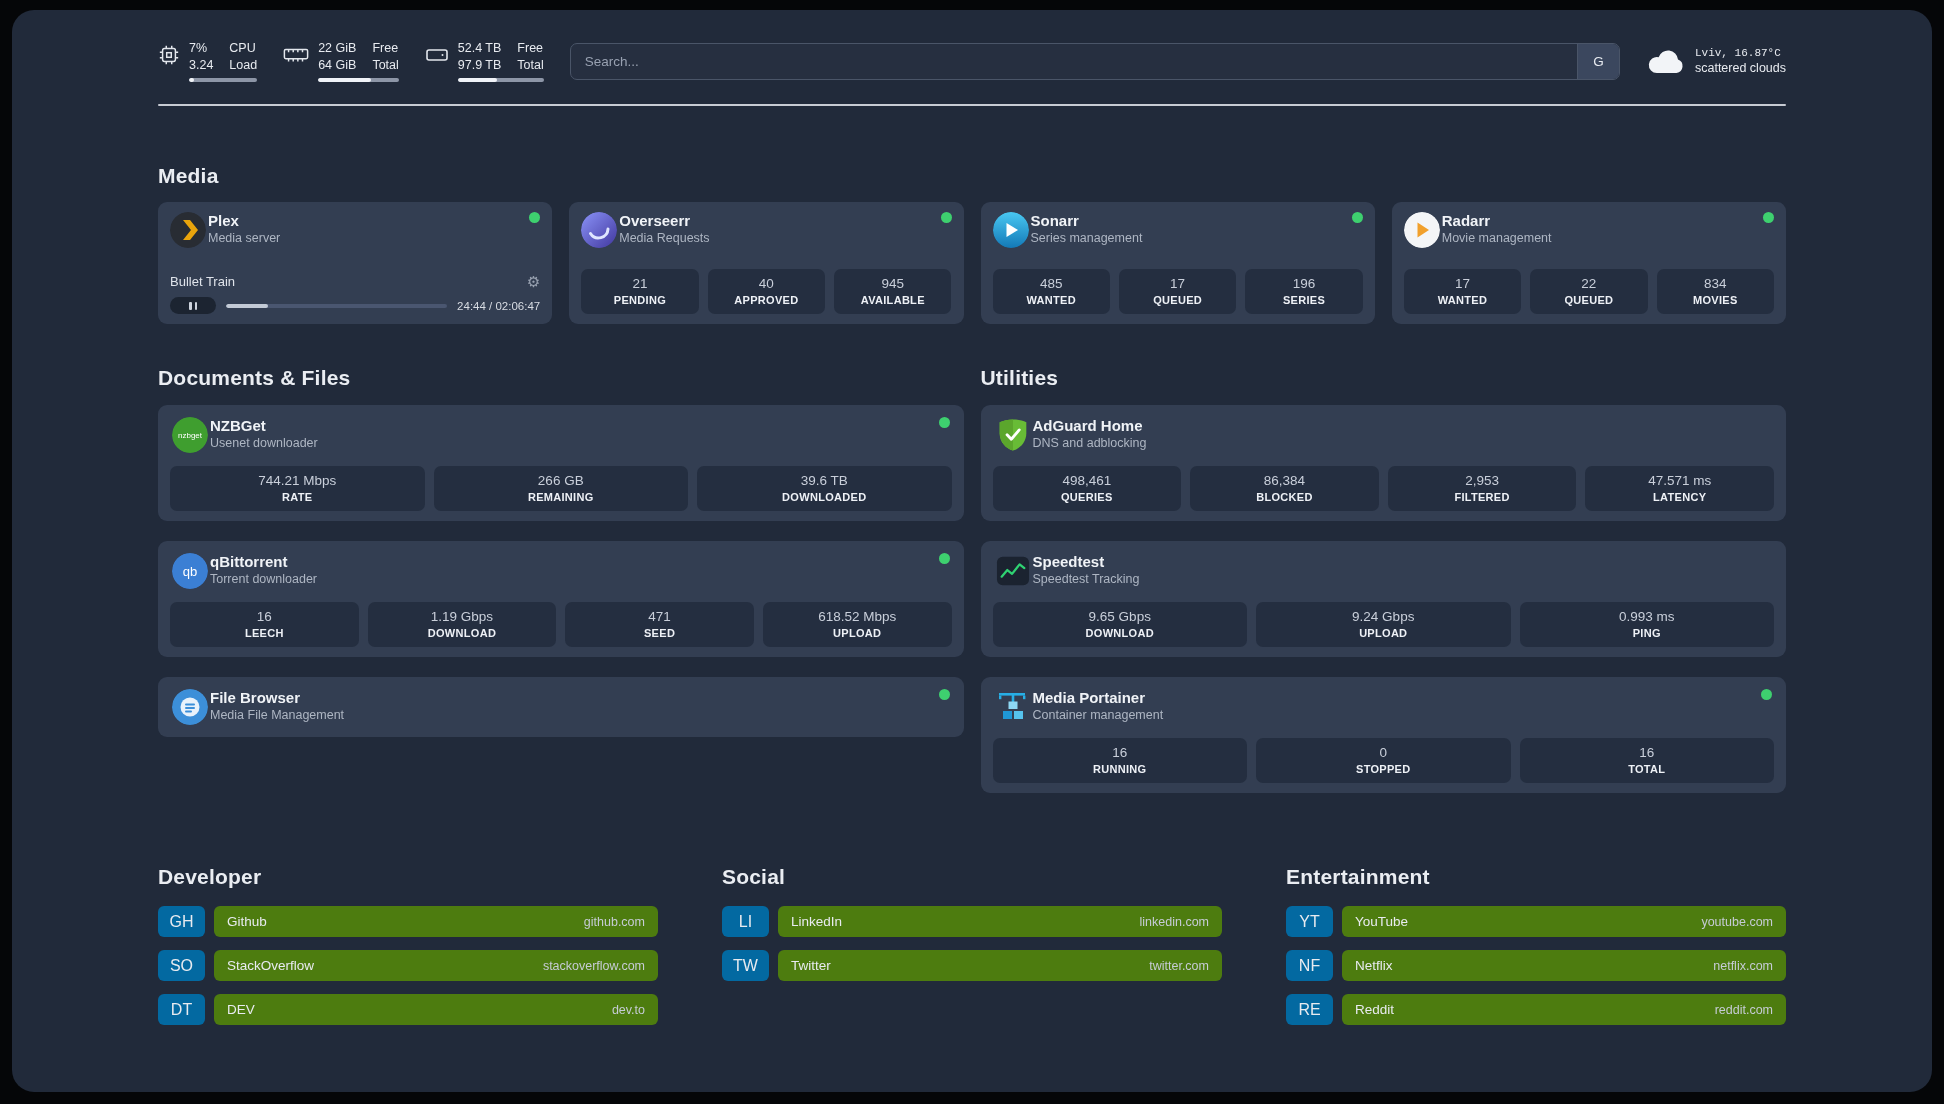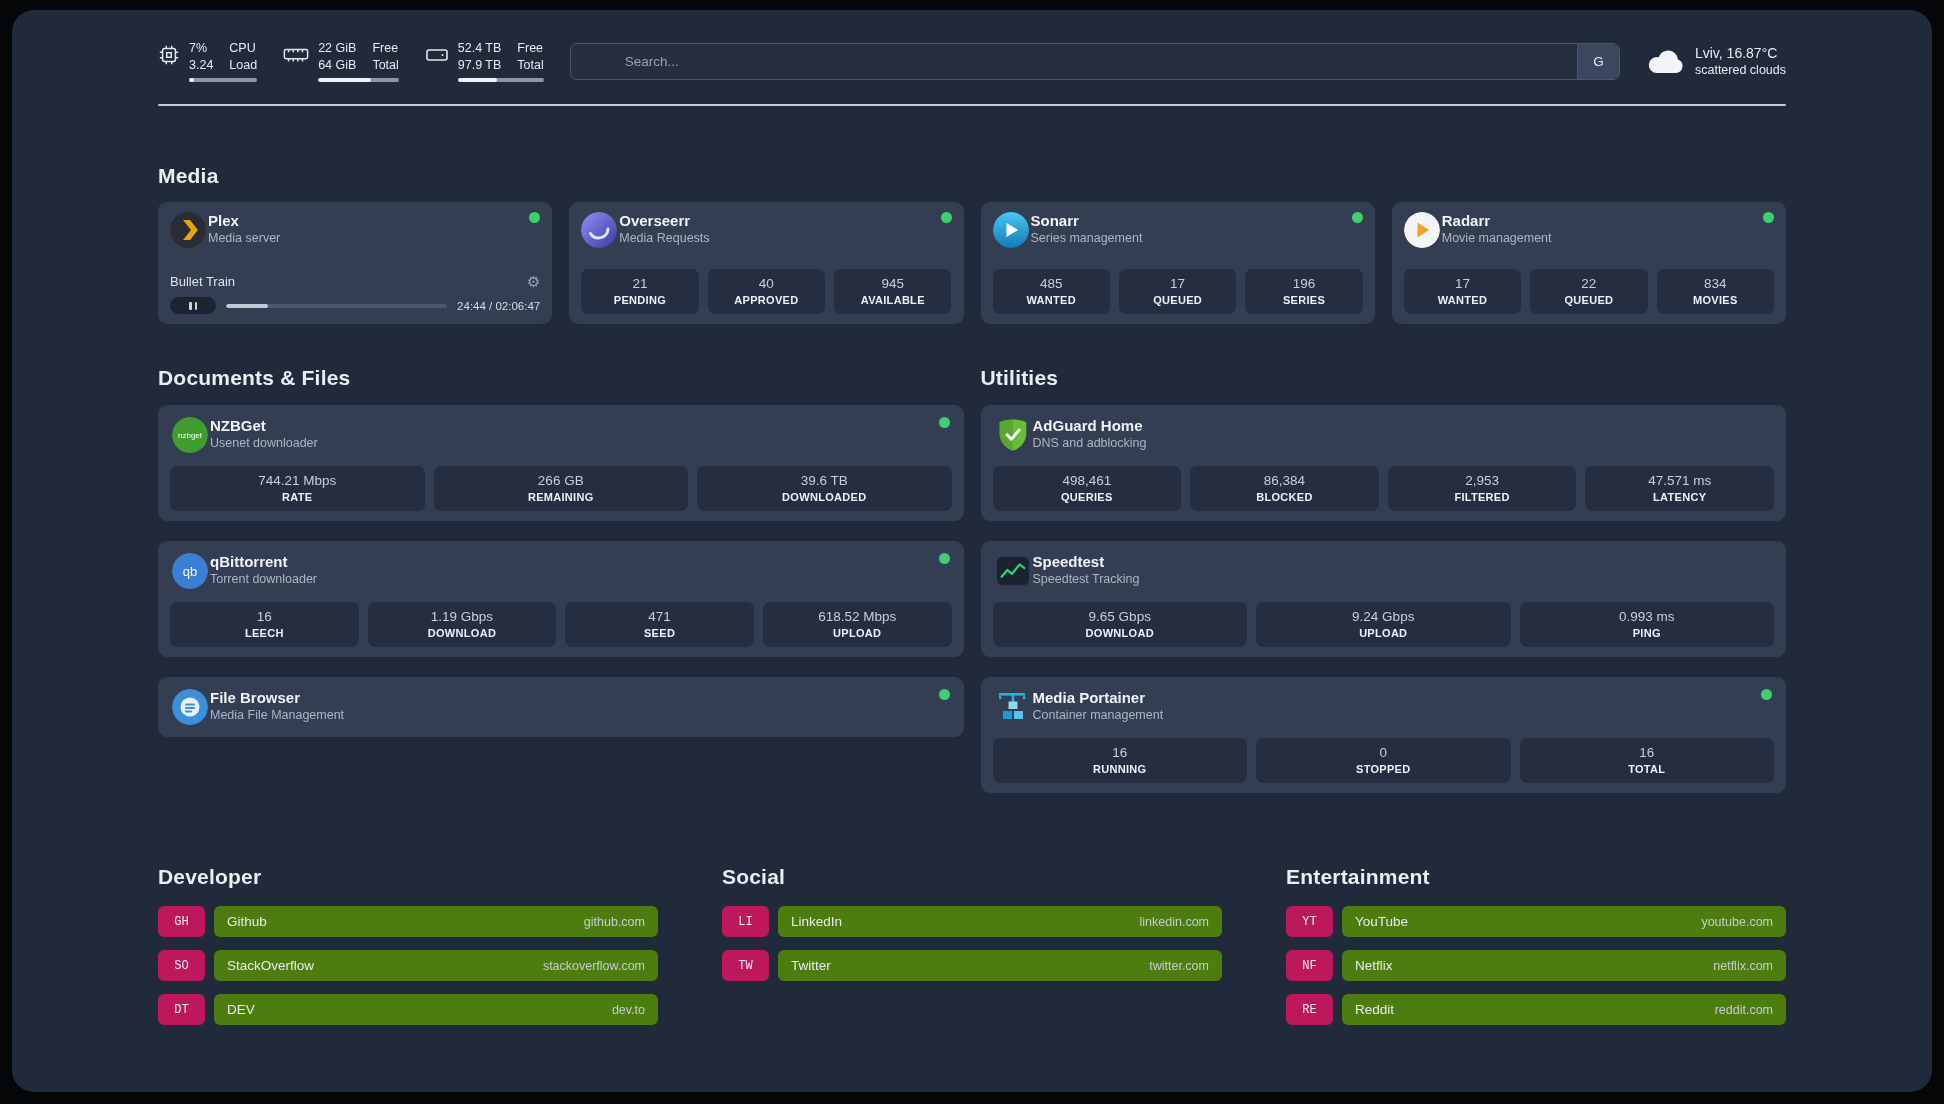--- a/index.html
+++ b/index.html
@@ -23,27 +23,27 @@
   
   .topbar { display:flex; align-items:center; margin-top:30px; gap:26px; }
   .res { display:flex; align-items:flex-start; gap:9px; }
   .res svg { margin-top:4px; flex:none; }
   .res-body { display:flex; flex-direction:column; }
   .res-row { display:flex; gap:16px; }
   .res-vals, .res-labels { display:flex; flex-direction:column; font-size:12.5px; line-height:1.32; color:#e8ebf0; }
   .res-bar { height:4px; background:#8d96a7; border-radius:2px; margin-top:5px; overflow:hidden; }
   .res-fill { height:100%; background:#f0f3f7; border-radius:2px; }
 
-  .search { flex:1; display:flex; height:37px; background:#262f40; border:1px solid #4a5568; border-radius:7px; overflow:hidden; align-items:stretch;padding-left:40px; }
+  .search { flex:1; display:flex; height:37px; background:#262f40; border:1px solid #4a5568; border-radius:7px; overflow:hidden; align-items:stretch; }
   .search input { flex:1; background:transparent; border:0; outline:0; color:#e8ebf0; font-size:13.5px; padding:0 14px; font-family:inherit; }
   .search input::placeholder { color:#98a1b1; }
   .g-btn { width:42px; background:#3b475e; border:0; border-left:1px solid #4a5568; color:#e8ebf0; font-size:13.5px; cursor:pointer; font-family:inherit; }
 
   .weather { display:flex; align-items:center; gap:11px; }
-  .weather-loc { font-size:14px; }
+  .weather-loc { font-size:11px;font-family:Liberation Mono, monospace; }
   .weather-cond { font-size:12.5px; margin-top:2px; }
 
   .divider { height:2px; background:#c7cbd3; margin-top:22px; border-radius:1px; }
 
   
   .section-title { font-size:21px; font-weight:600; color:#eaedf2; letter-spacing:.2px; }
   .media-section { margin-top:58px; }
   .media-grid { margin-top:14px; display:grid; grid-template-columns:repeat(4,1fr); gap:17px; }
   .media-grid .card { min-height:122px; }
 
@@ -78,21 +78,21 @@
   .two-col { display:grid; grid-template-columns:1fr 1fr; gap:17px; margin-top:42px; align-items:start; }
   .col .section-title { margin-bottom:15px; }
   .col .card { margin-bottom:20px; }
   .col .card:last-child { margin-bottom:0; }
   .col .card-head { padding:2px 2px; }
 
   
   .bookmarks { display:grid; grid-template-columns:repeat(3,1fr); gap:64px; margin-top:72px; align-items:start; }
   .bm-col .section-title { margin-bottom:17px; }
   .bm-row { display:flex; gap:9px; height:31px; margin-bottom:13px; cursor:pointer; }
-  .bm-abbr { width:47px; background:#be185d; border-radius:6px; display:flex; align-items:center; justify-content:center; font-size:12px; color:#e8ebf0; flex:none;font-family:Liberation Mono, monospace; }
+  .bm-abbr { width:47px; background:#0369a1; border-radius:6px; display:flex; align-items:center; justify-content:center; font-size:16px; color:#e8ebf0; flex:none; }
   .bm-pill { flex:1; background:#4d7c0f; border-radius:6px; display:flex; align-items:center; justify-content:space-between; padding:0 13px; min-width:0; }
   .bm-name { font-size:13.5px; color:#e8ebf0; }
   .bm-url { font-size:12.5px; color:#c6ccd6; }
 </style>
 </head>
 <body>
 
 <div class="frame">
 <div class="content">
 

